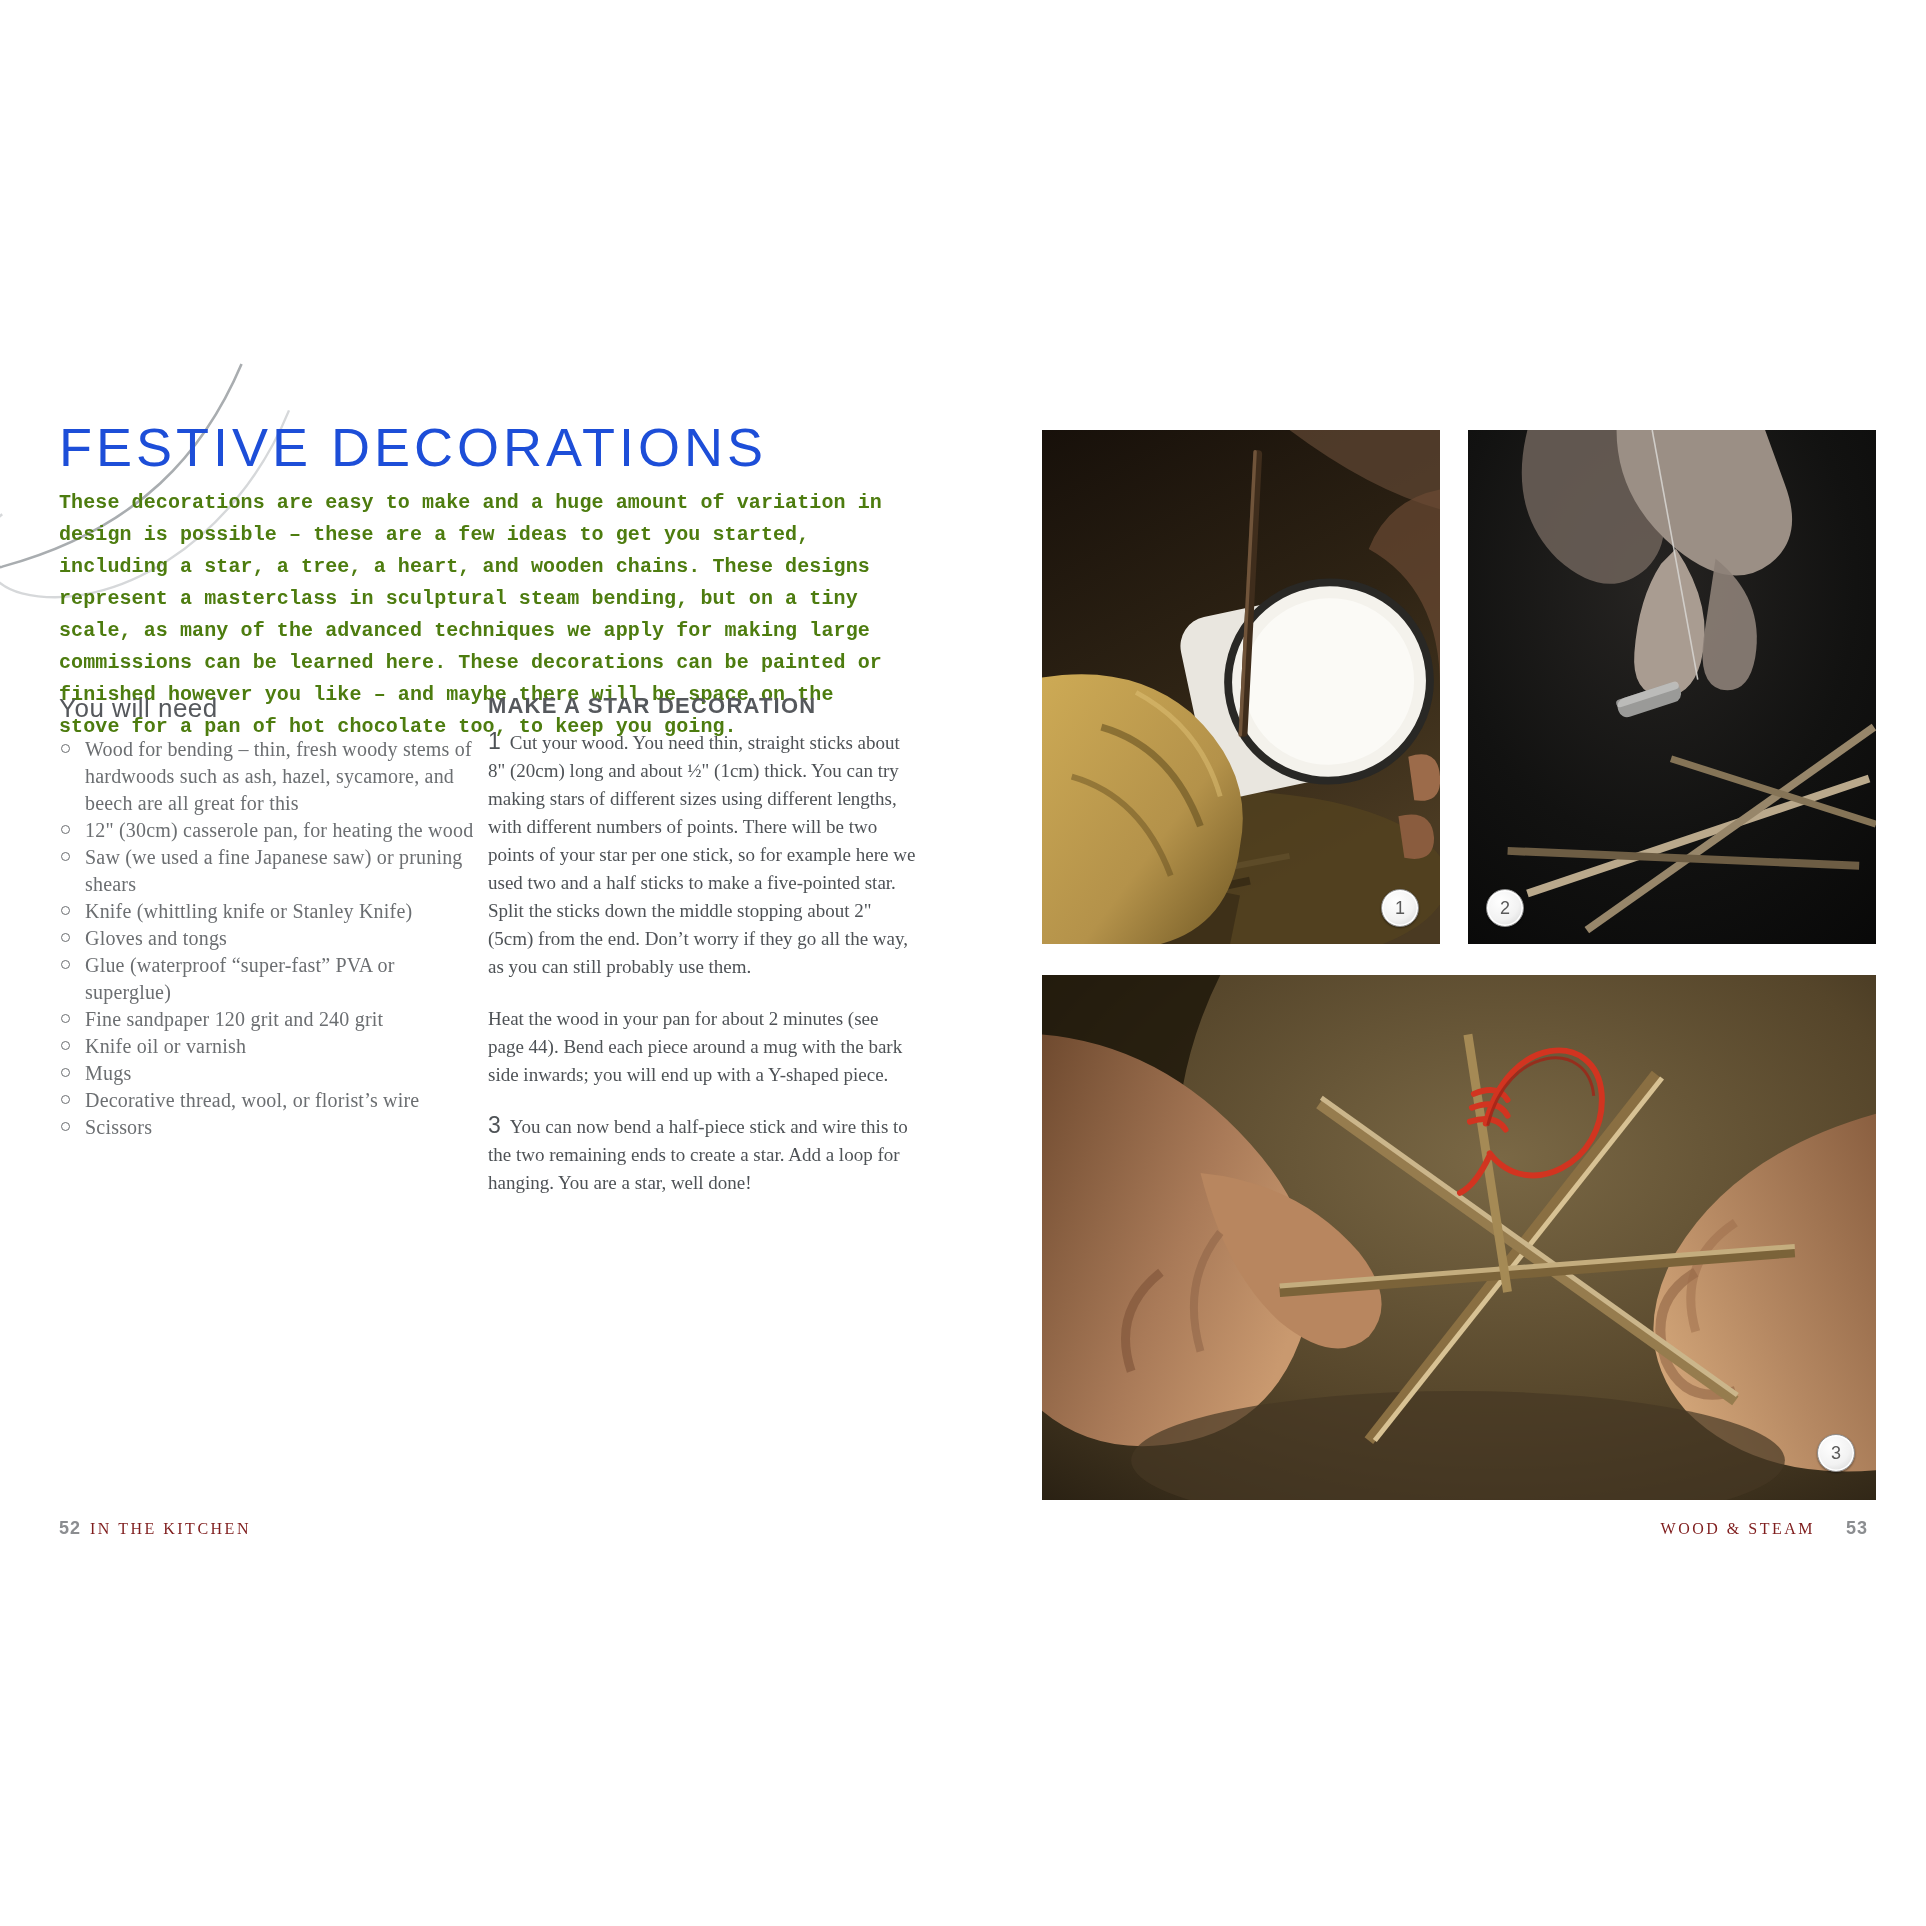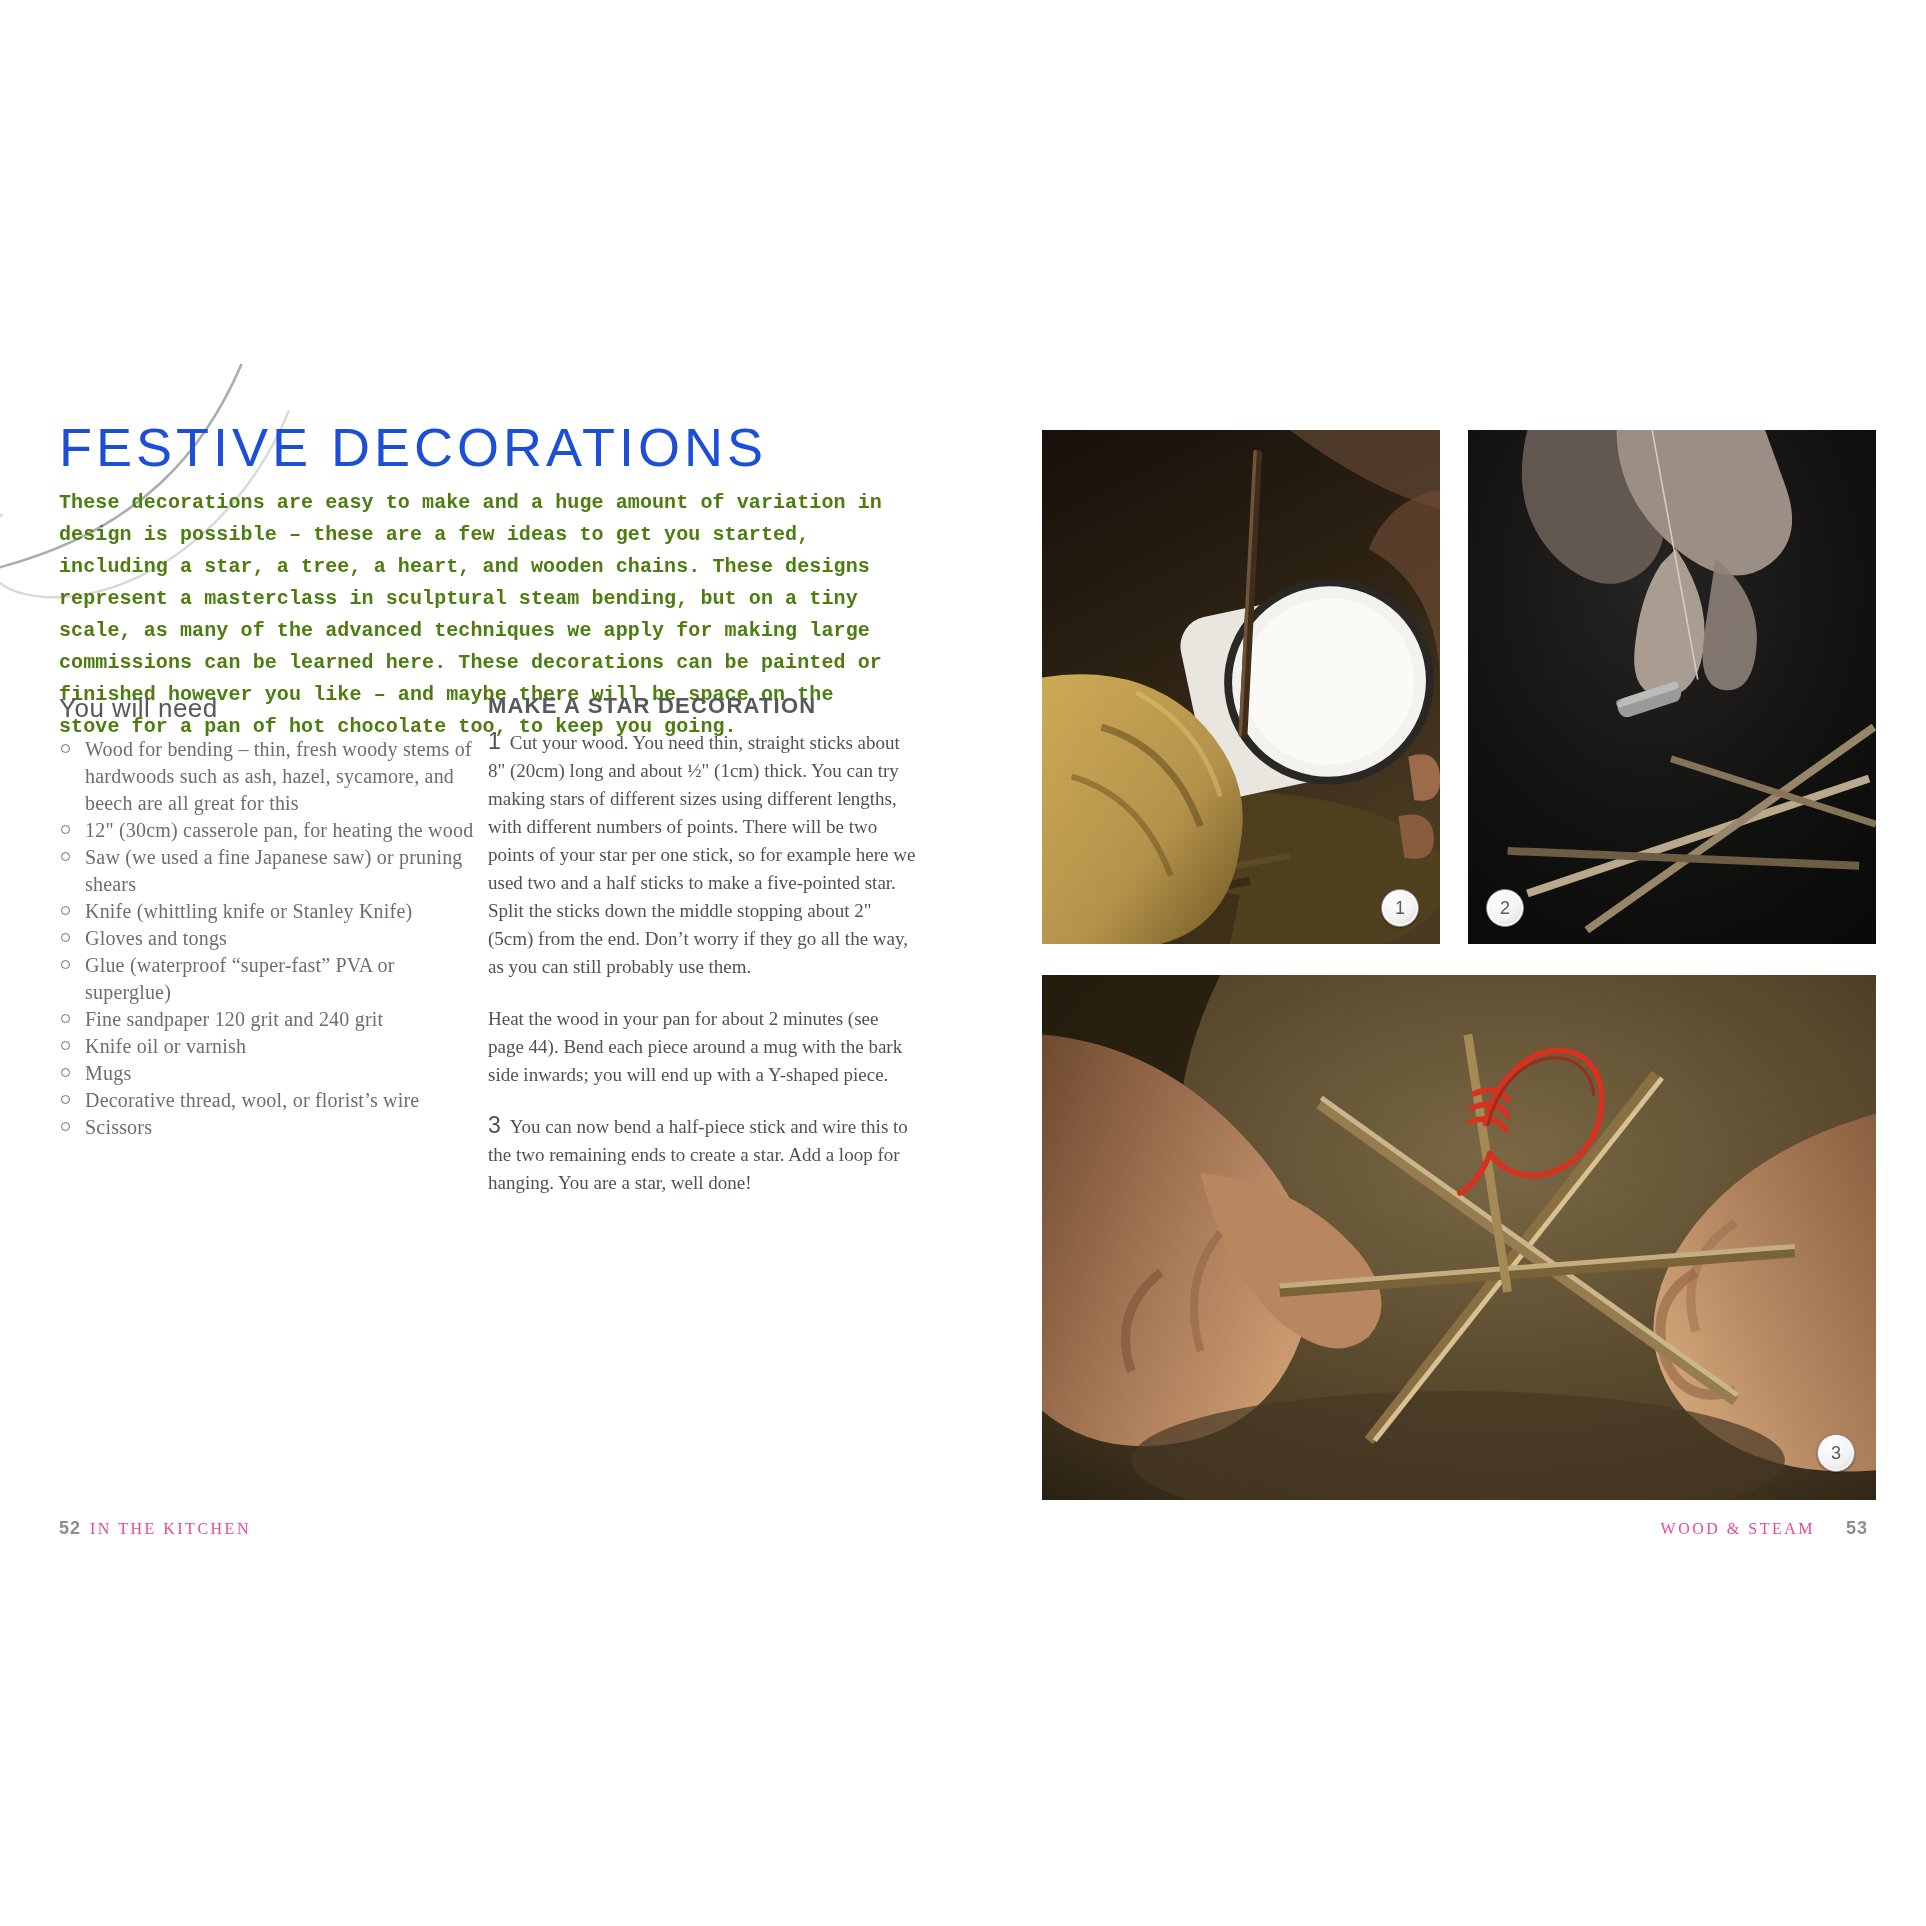--- a/index.html
+++ b/index.html
@@ -46,21 +46,21 @@
          font-size:18px;color:#5a5a5a;font-family:"Liberation Sans",sans-serif;}
   #photo1 .badge{right:21px;bottom:17px;}
   #photo2 .badge{left:18px;bottom:17px;}
   #photo3 .badge{right:21px;bottom:28px;}
 
   
   .footer{position:absolute;left:0;top:1518px;width:1927px;height:30px;}
   .f-left{position:absolute;left:59px;top:0;display:flex;align-items:baseline;gap:9px;}
   .f-right{position:absolute;right:59px;top:0;display:flex;align-items:baseline;gap:31px;}
   .pagenum{font-size:18px;font-weight:bold;color:#8b8d90;letter-spacing:1px;}
-  .seclabel{font-family:"Liberation Serif",serif;font-size:16px;color:#ec4899;letter-spacing:2.5px;}
+  .seclabel{font-family:"Liberation Serif",serif;font-size:16px;color:#7f1d1d;letter-spacing:2.5px;}
 </style>
 </head>
 <body>
 
 <div class="page">
 
   <svg class="swirl" viewBox="0 0 330 270">
     <path d="M 252 8 C 215 95 150 175 10 213 C -30 222 -40 205 -20 190" fill="none" stroke="#a9adb0" stroke-width="2.6"></path>
     <path d="M 300 55 C 245 190 120 262 30 240 C -15 228 -20 185 10 160" fill="none" stroke="#d6d8da" stroke-width="2.4"></path>
   </svg>

